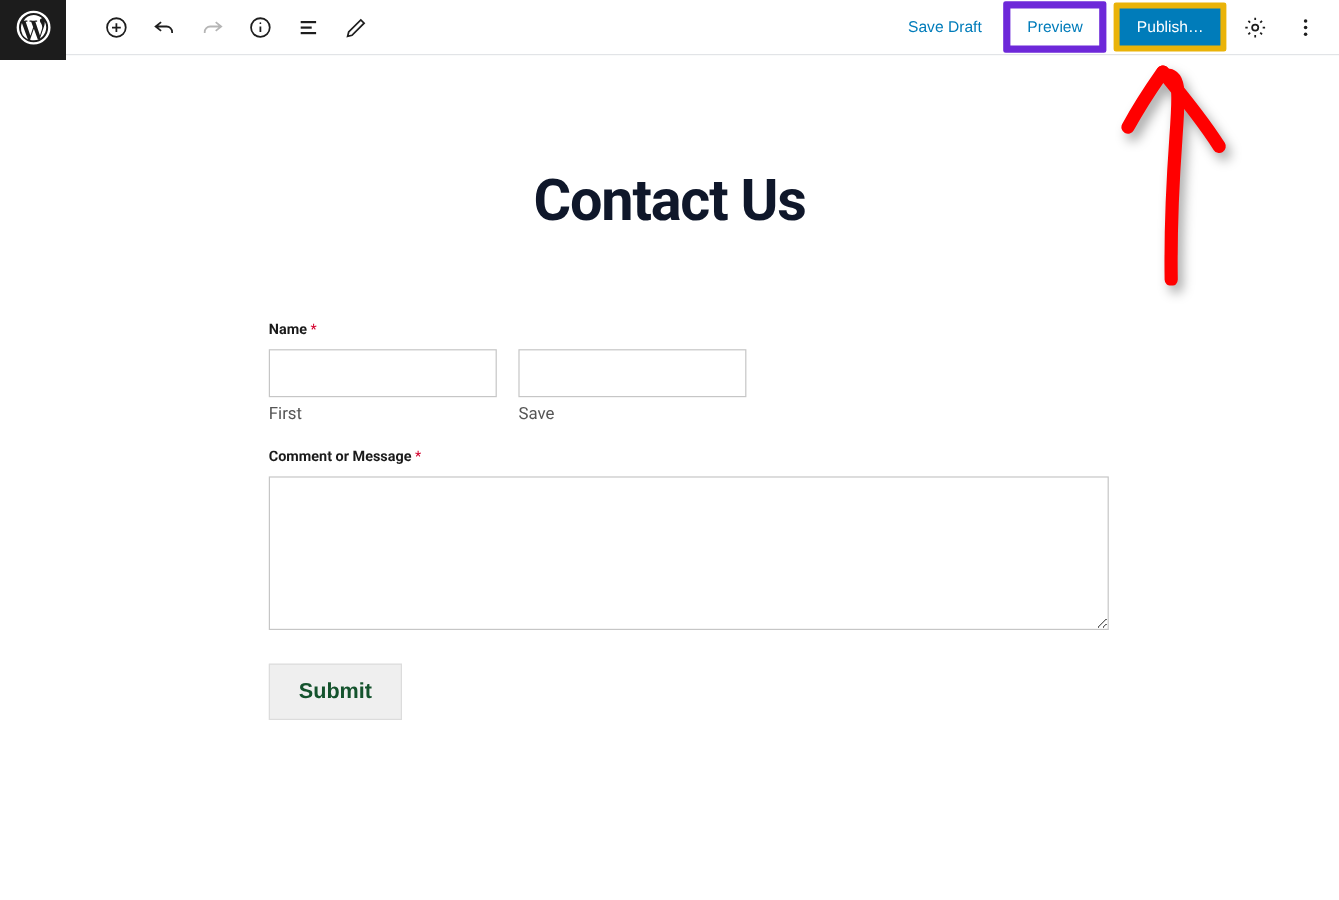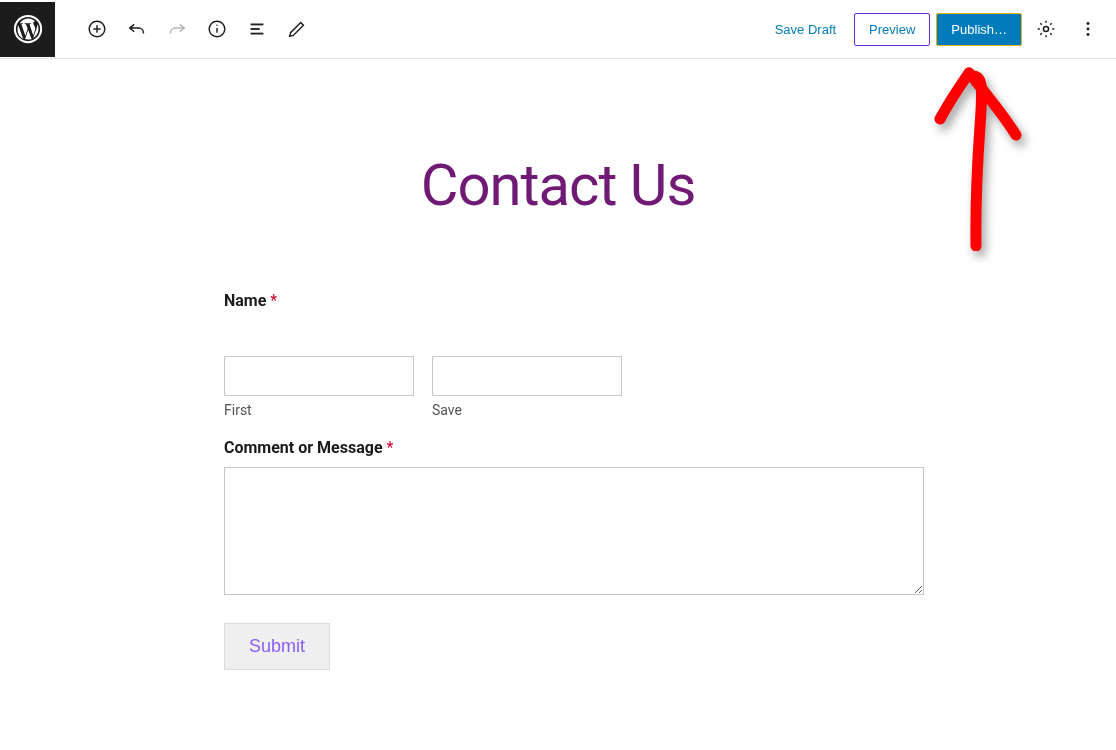--- a/index.html
+++ b/index.html
@@ -1,20 +1,20 @@
 <!DOCTYPE html>
 <html><head>
 <meta charset="utf-8">
 <style>
   * { box-sizing: border-box; margin: 0; padding: 0; }
   html, body { width: 1116px; height: 750px; font-family: -apple-system, BlinkMacSystemFont, "Segoe UI", Roboto, sans-serif; background:#fff; overflow:hidden; }
 
   
   .toolbar {
-    height: 59px;
+    height: 46px;
     display: flex;
     align-items: center;
     border-bottom: 1px solid #e2e4e7;
     background:#fff;
     position:relative;
     z-index:5;
   }
   .wp-logo {
     width: 55px; height: 55px;
     background: #1c1c1c;
@@ -31,74 +31,75 @@
   }
   .icon-btn.disabled { color:#b5b5b5; cursor:default; }
   .icon-btn svg { width:22px; height:22px; stroke:currentColor; fill:none; stroke-width:1.6; }
   .icon-btn.filled svg { fill:currentColor; stroke:none; }
   .tb-right { margin-left:auto; display:flex; align-items:center; gap:6px; padding-right:10px; }
   .link-btn {
     background:none; border:none; color:#007cba;
     font-size:13px; padding:8px 12px; cursor:pointer;
   }
   .outline-btn {
-    background:#fff; border:1px solid #6d28d9; color:#007cba;
+    background:#fff; border:6px solid #6d28d9; color:#007cba;
     font-size:13px; padding:8px 14px; cursor:pointer; border-radius:2px;
   }
   .primary-btn {
-    background:#007cba; border:1px solid #eab308; color:#fff;
+    background:#007cba; border:5px solid #eab308; color:#fff;
     font-size:13px; padding:8px 14px; cursor:pointer; border-radius:2px;
   }
 
   
   .canvas {
     position:relative;
     width:100%;
     height:calc(750px - 55px);
     background:#fff;
   }
   .page-title {
     text-align:center;
-    font-size:58px;
-    font-weight:400;
+    font-size:48px;
+    font-weight:700;
     letter-spacing:-1px;
-    color:#701a75;
+    color:#0f172a;
     padding-top: 92px;
   }
   .form-wrap {
     width: 700px;
     margin: 72px 0 0 224px;
   }
   .field-label {
-    font-size:16px; font-weight:700; color:#1a1a1a;
+    font-size:12px; font-weight:700; color:#1a1a1a;
     margin-bottom:10px; display:block;
   }
   .req { color:#d4002d; font-weight:400; }
   .name-row { display:flex; gap:18px; margin-bottom:6px; }
-  .name-row .col { flex:0 0 190px;margin-top:36px; }
+  .name-row .col { flex:0 0 190px; }
   .text-input {
     width:100%; height:40px;
     border:1px solid #c6c6c6; background:#fff;
     padding:6px 10px; font-size:14px;
   }
   .sublabel { font-size:14px; color:#555; margin-top:6px; }
   .email-block { margin-top:30px; }
   .email-block .text-input { width:400px; }
   .msg-block { margin-top:20px; }
   .textarea {
     width:100%; height:128px; resize:both;
     border:1px solid #c6c6c6; background:#fff;
     padding:8px 10px; font-size:14px;
   }
   .submit-btn {
     margin-top:24px;
-    background:#efefef; color:#8b5cf6;
+    background:#efefef; color:#14532d;
     border:1px solid #dcdcdc;
     font-size:18px; padding:12px 24px;
     cursor:not-allowed;
+    font-weight:bold;
   }
 
   
   .arrow {
     position:absolute;
     left: 934px;
     top: 2px;
     pointer-events:none;
     filter: drop-shadow(4px 6px 5px rgba(0,0,0,0.35));
   }

